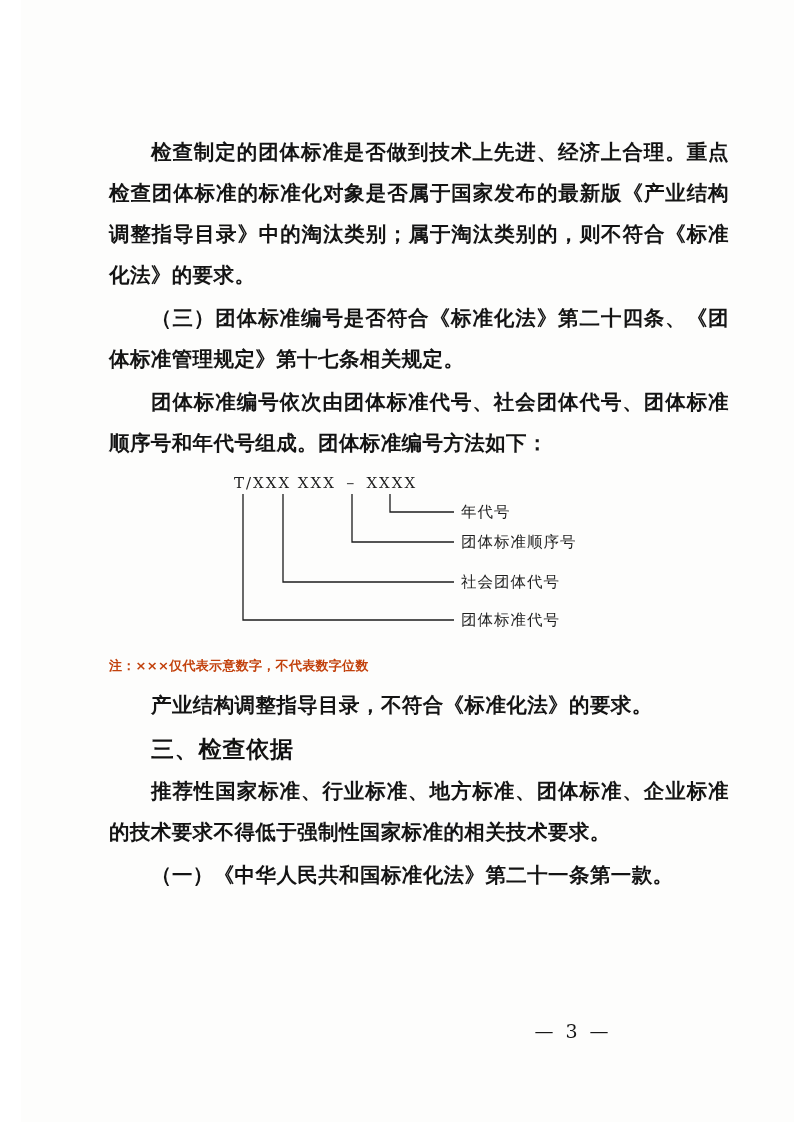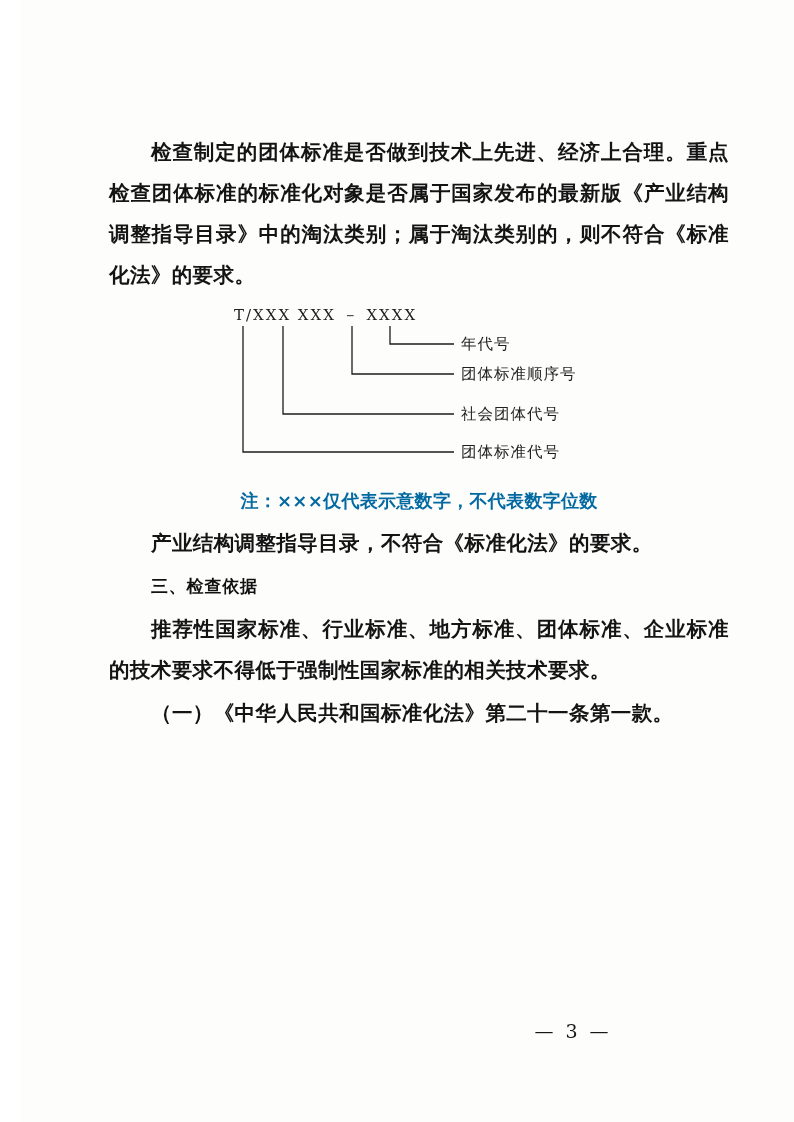--- a/index.html
+++ b/index.html
@@ -38,46 +38,45 @@
     letter-spacing: 0.4px;
     font-family: "DejaVu Serif", "Liberation Serif", serif;
     font-weight: 600;
     color: #141414;
   }
   p.indent {
     text-indent: 42px;
   }
   p.heading {
     margin: 0 0 2px 0;
-    font-size: 17px;
+    font-size: 23px;
     line-height: 41px;
     text-indent: 42px;
     font-weight: 700;
     letter-spacing: 0.8px;
     color: #111;
   }
   
   .figure {
     position: relative;
     width: 620px;
     height: 185px;
     margin: 6px 0 0 0;
   }
   .figure svg {
     position: absolute;
     left: 0;
     top: 0;
   }
   .fig-note {
-    text-align: center;
-    font-size: 18px;
+    font-size: 13px;
     font-family: "DejaVu Sans", "Liberation Sans", sans-serif;
     font-weight: 700;
     letter-spacing: 0.3px;
-    color: #0369a1;
+    color: #c2410c;
     margin: 2px 0 10px 0;
   }
   .pagenum {
     position: absolute;
     left: 0;
     right: 0;
     top: 1020px;
     text-align: center;
     font-size: 19px;
     font-family: "DejaVu Serif", "Liberation Serif", serif;
@@ -99,21 +98,23 @@
   }
 </style>
 </head>
 <body>
 
 <div class="page">
   <div class="content">
 
     <p class="para indent">检查制定的团体标准是否做到技术上先进、经济上合理。重点检查团体标准的标准化对象是否属于国家发布的最新版《产业结构调整指导目录》中的淘汰类别；属于淘汰类别的，则不符合《标准化法》的要求。</p>
 
+    <p class="para indent">（三）团体标准编号是否符合《标准化法》第二十四条、《团体标准管理规定》第十七条相关规定。</p>
 
+    <p class="para indent">团体标准编号依次由团体标准代号、社会团体代号、团体标准顺序号和年代号组成。团体标准编号方法如下：</p>
 
     <div class="figure">
       <svg width="620" height="185" viewBox="0 0 620 185" xmlns="http://www.w3.org/2000/svg">
 
         <text class="code-text" x="125" y="18">T/XXX XXX  －  XXXX</text>
 
         <g stroke="#1c1c1c" stroke-width="1.3" fill="none">
           <path d="M281 24 L281 42 L345 42"></path>
           <path d="M243 24 L243 72 L345 72"></path>
           <path d="M174 24 L174 112 L345 112"></path>

